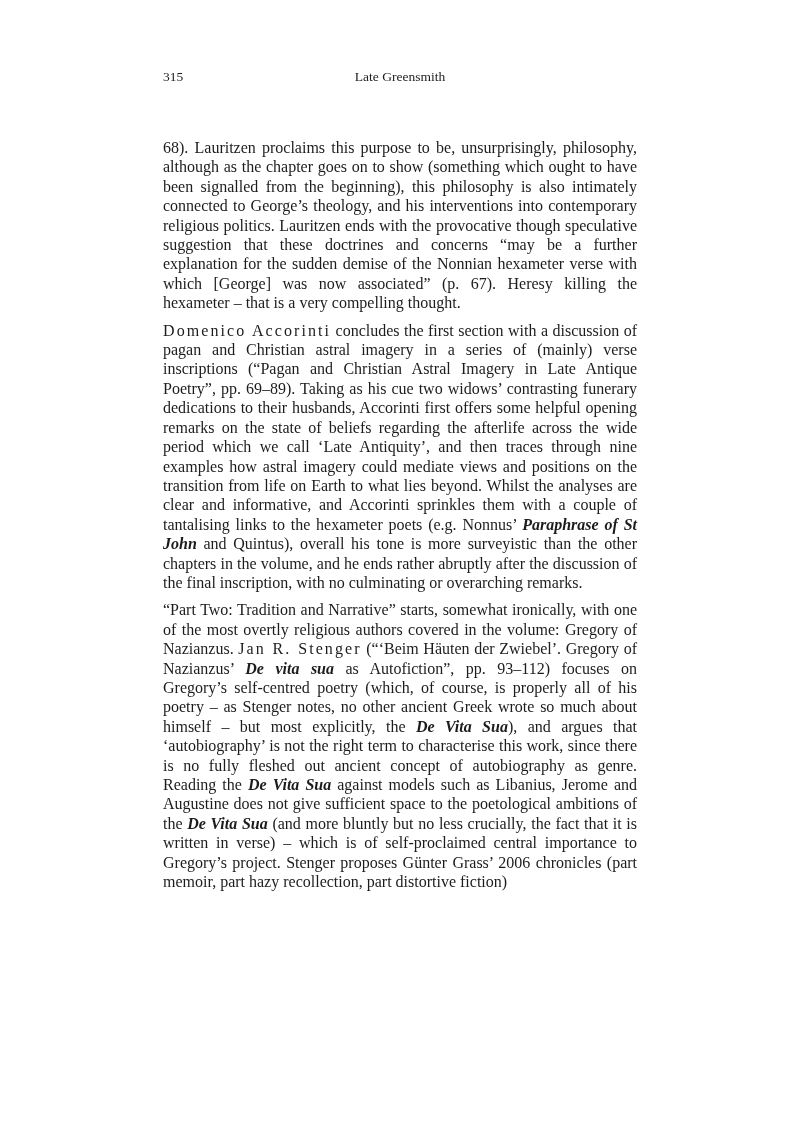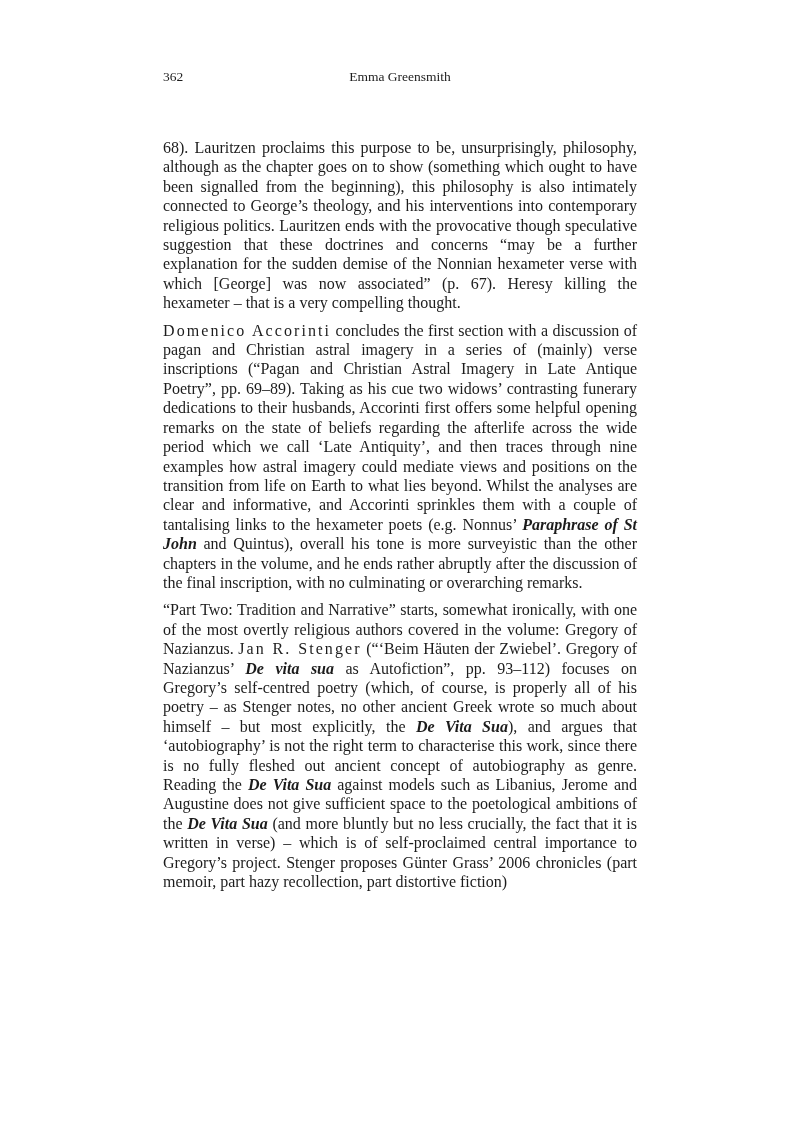--- a/index.html
+++ b/index.html
@@ -57,22 +57,22 @@
     letter-spacing: 0.13em;
     margin-top: 37px;
   }
 </style>
 </head>
 <body>
 
 <div class="page">
 
   <div class="running-header">
-    <span class="page-number">362</span>
-    <span>Emma Greensmith</span>
+    <span class="page-number">315</span>
+    <span>Late Greensmith</span>
   </div>
 
   <div class="body-text">
     <p><span>68). Lauritzen proclaims this purpose to be, unsurprisingly, philosophy, although as the chapter goes on to show (something which ought to have been signalled from the beginning), this philosophy is also intimately connected to George’s theology, and his interventions into contemporary religious politics. Lauritzen ends with the provocative though speculative suggestion that these doctrines and concerns “may be a further explanation for the sudden demise of the Nonnian hexameter verse with which [George] was now associated” (p. 67). Heresy killing the hexameter – that is a very compelling thought.</span></p>
     <p><span class="spaced">Domenico Accorinti</span><span> concludes the first section with a discussion of pagan and Christian astral imagery in a series of (mainly) verse inscriptions (“Pagan and Christian Astral Imagery in Late Antique Poetry”, pp. 69–89). Taking as his cue two widows’ contrasting funerary dedications to their husbands, Accorinti first offers some helpful opening remarks on the state of beliefs regarding the afterlife across the wide period which we call ‘Late Antiquity’, and then traces through nine examples how astral imagery could mediate views and positions on the transition from life on Earth to what lies beyond. Whilst the analyses are clear and informative, and Accorinti sprinkles them with a couple of tantalising links to the hexameter poets (e.g. Nonnus’ </span><span class="italic">Paraphrase of St John</span><span> and Quintus), overall his tone is more surveyistic than the other chapters in the volume, and he ends rather abruptly after the discussion of the final inscription, with no culminating or overarching remarks.</span></p>
     <p><span>“Part Two: Tradition and Narrative” starts, somewhat ironically, with one of the most overtly religious authors covered in the volume: Gregory of Nazianzus. </span><span class="spaced">Jan R. Stenger</span><span> (“‘Beim Häuten der Zwiebel’. Gregory of Nazianzus’ </span><span class="italic">De vita sua</span><span> as Autofiction”, pp. 93–112) focuses on Gregory’s self-centred poetry (which, of course, is properly all of his poetry – as Stenger notes, no other ancient Greek wrote so much about himself – but most explicitly, the </span><span class="italic">De Vita Sua</span><span>), and argues that ‘autobiography’ is not the right term to characterise this work, since there is no fully fleshed out ancient concept of autobiography as genre. Reading the </span><span class="italic">De Vita Sua</span><span> against models such as Libanius, Jerome and Augustine does not give sufficient space to the poetological ambitions of the </span><span class="italic">De Vita Sua</span><span> (and more bluntly but no less crucially, the fact that it is written in verse) – which is of self-proclaimed central importance to Gregory’s project. Stenger proposes Günter Grass’ 2006 chronicles (part memoir, part hazy recollection, part distortive fiction)</span></p>
   </div>
 
 </div>
 

